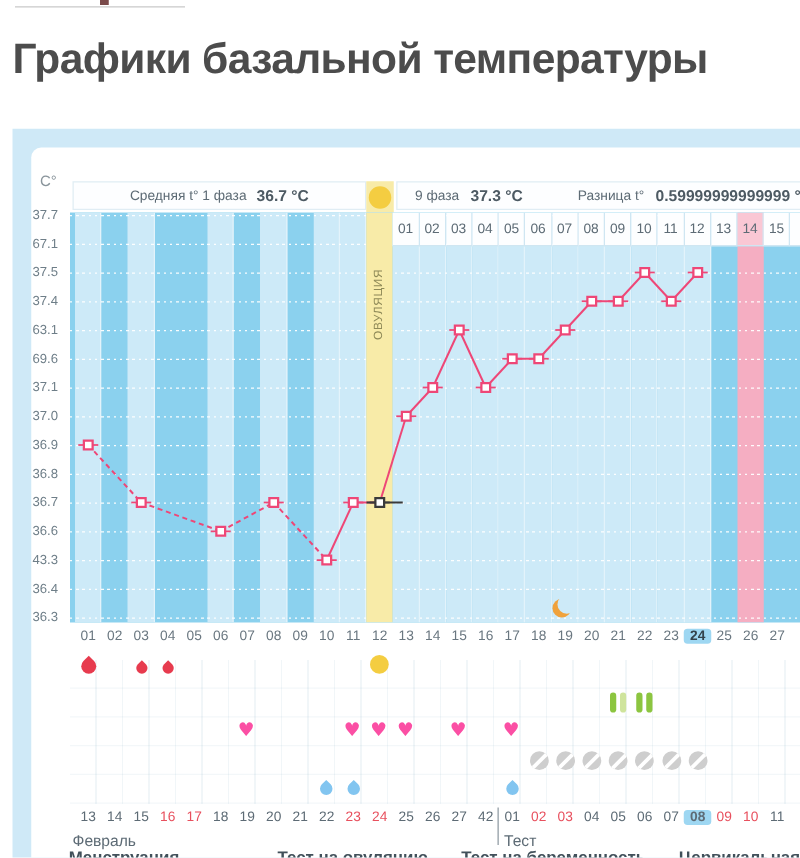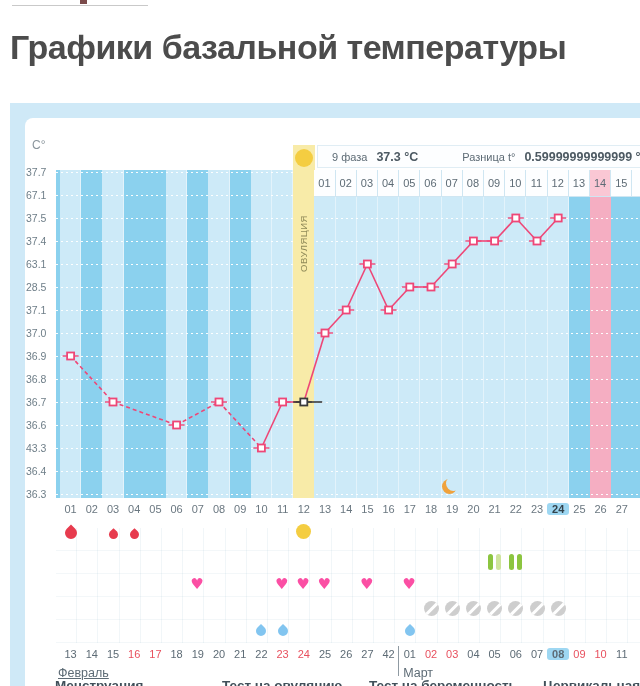--- a/index.html
+++ b/index.html
@@ -69,38 +69,42 @@
 <body>
 
 <div class="abs" id="topline"></div>
 <div class="abs" id="topfrag"></div>
 <h1>Графики базальной температуры</h1>
 
 <div class="abs" id="widget">
   <div id="panel">
     <div class="abs" id="unit">C°</div>
 
+    <div class="abs hdrbox" id="hdr1">
+      <span class="hdrlbl">Средняя t° 1 фаза</span>
+      <span class="hdrval">36.7 °C</span>
+    </div>
     <div class="abs" id="ovuhdr" style="left:268px;width:22px;display:flex;align-items:center;justify-content:center;">
       <div id="ovudot"></div>
     </div>
     <div class="abs hdrbox" id="hdr2">
       <span class="hdrlbl">9 фаза</span>
       <span class="hdrval">37.3 °C</span>
       <span class="sep"></span>
       <span class="hdrlbl">Разница t°</span>
       <span class="hdrval">0.59999999999999 °C</span>
     </div>
 
     <div id="yaxis">
         <div class="abs ytick" style="left: 1px; top: 48px;">37.7</div>
         <div class="abs ytick" style="left: 1px; top: 71px;">67.1</div>
         <div class="abs ytick" style="left: 1px; top: 94px;">37.5</div>
         <div class="abs ytick" style="left: 1px; top: 117px;">37.4</div>
         <div class="abs ytick" style="left: 1px; top: 140px;">63.1</div>
-        <div class="abs ytick" style="left: 1px; top: 163px;">28.5</div>
+        <div class="abs ytick" style="left: 1px; top: 163px;">69.6</div>
         <div class="abs ytick" style="left: 1px; top: 186px;">37.1</div>
         <div class="abs ytick" style="left: 1px; top: 209px;">37.0</div>
         <div class="abs ytick" style="left: 1px; top: 232px;">36.9</div>
         <div class="abs ytick" style="left: 1px; top: 255px;">36.8</div>
         <div class="abs ytick" style="left: 1px; top: 278px;">36.7</div>
         <div class="abs ytick" style="left: 1px; top: 301px;">36.6</div>
         <div class="abs ytick" style="left: 1px; top: 324px;">43.3</div>
         <div class="abs ytick" style="left: 1px; top: 347px;">36.4</div>
         <div class="abs ytick" style="left: 1px; top: 370px;">36.3</div>
       </div>
@@ -303,21 +307,21 @@
         <div class="abs callbl red" style="left: 416.2px; top: 530px;">03</div>
         <div class="abs callbl" style="left: 437.4px; top: 530px;">04</div>
         <div class="abs callbl" style="left: 458.6px; top: 530px;">05</div>
         <div class="abs callbl" style="left: 479.8px; top: 530px;">06</div>
         <div class="abs callbl" style="left: 501px; top: 530px;">07</div>
         <div class="abs callbl selbox" style="left: 522.2px; top: 530px;">08</div>
         <div class="abs callbl red" style="left: 543.4px; top: 530px;">09</div>
         <div class="abs callbl red" style="left: 564.6px; top: 530px;">10</div>
         <div class="abs callbl" style="left: 585.8px; top: 530px;">11</div>
         <div id="caldiv" style="left: 373.2px; top: 528px;"></div>
-        <div class="month" style="left: 33px; top: 548px; text-decoration: underline;">Февраль</div>
-        <div class="month" style="left: 378.2px; top: 548px;">Март</div>
+        <div class="month" style="left: 33px; top: 548px;">Февраль</div>
+        <div class="month" style="left: 378.2px; top: 548px;">Тест</div>
         <div class="legend" style="left: 30px; top: 560px;">Менструация</div>
         <div class="legend" style="left: 197px; top: 560px;">Тест на овуляцию</div>
         <div class="legend" style="left: 344px; top: 560px;">Тест на беременность</div>
         <div class="legend" style="left: 518px; top: 560px;">Цервикальная жидкость</div>
       </div>
   </div>
 </div>
 
 </body></html>

